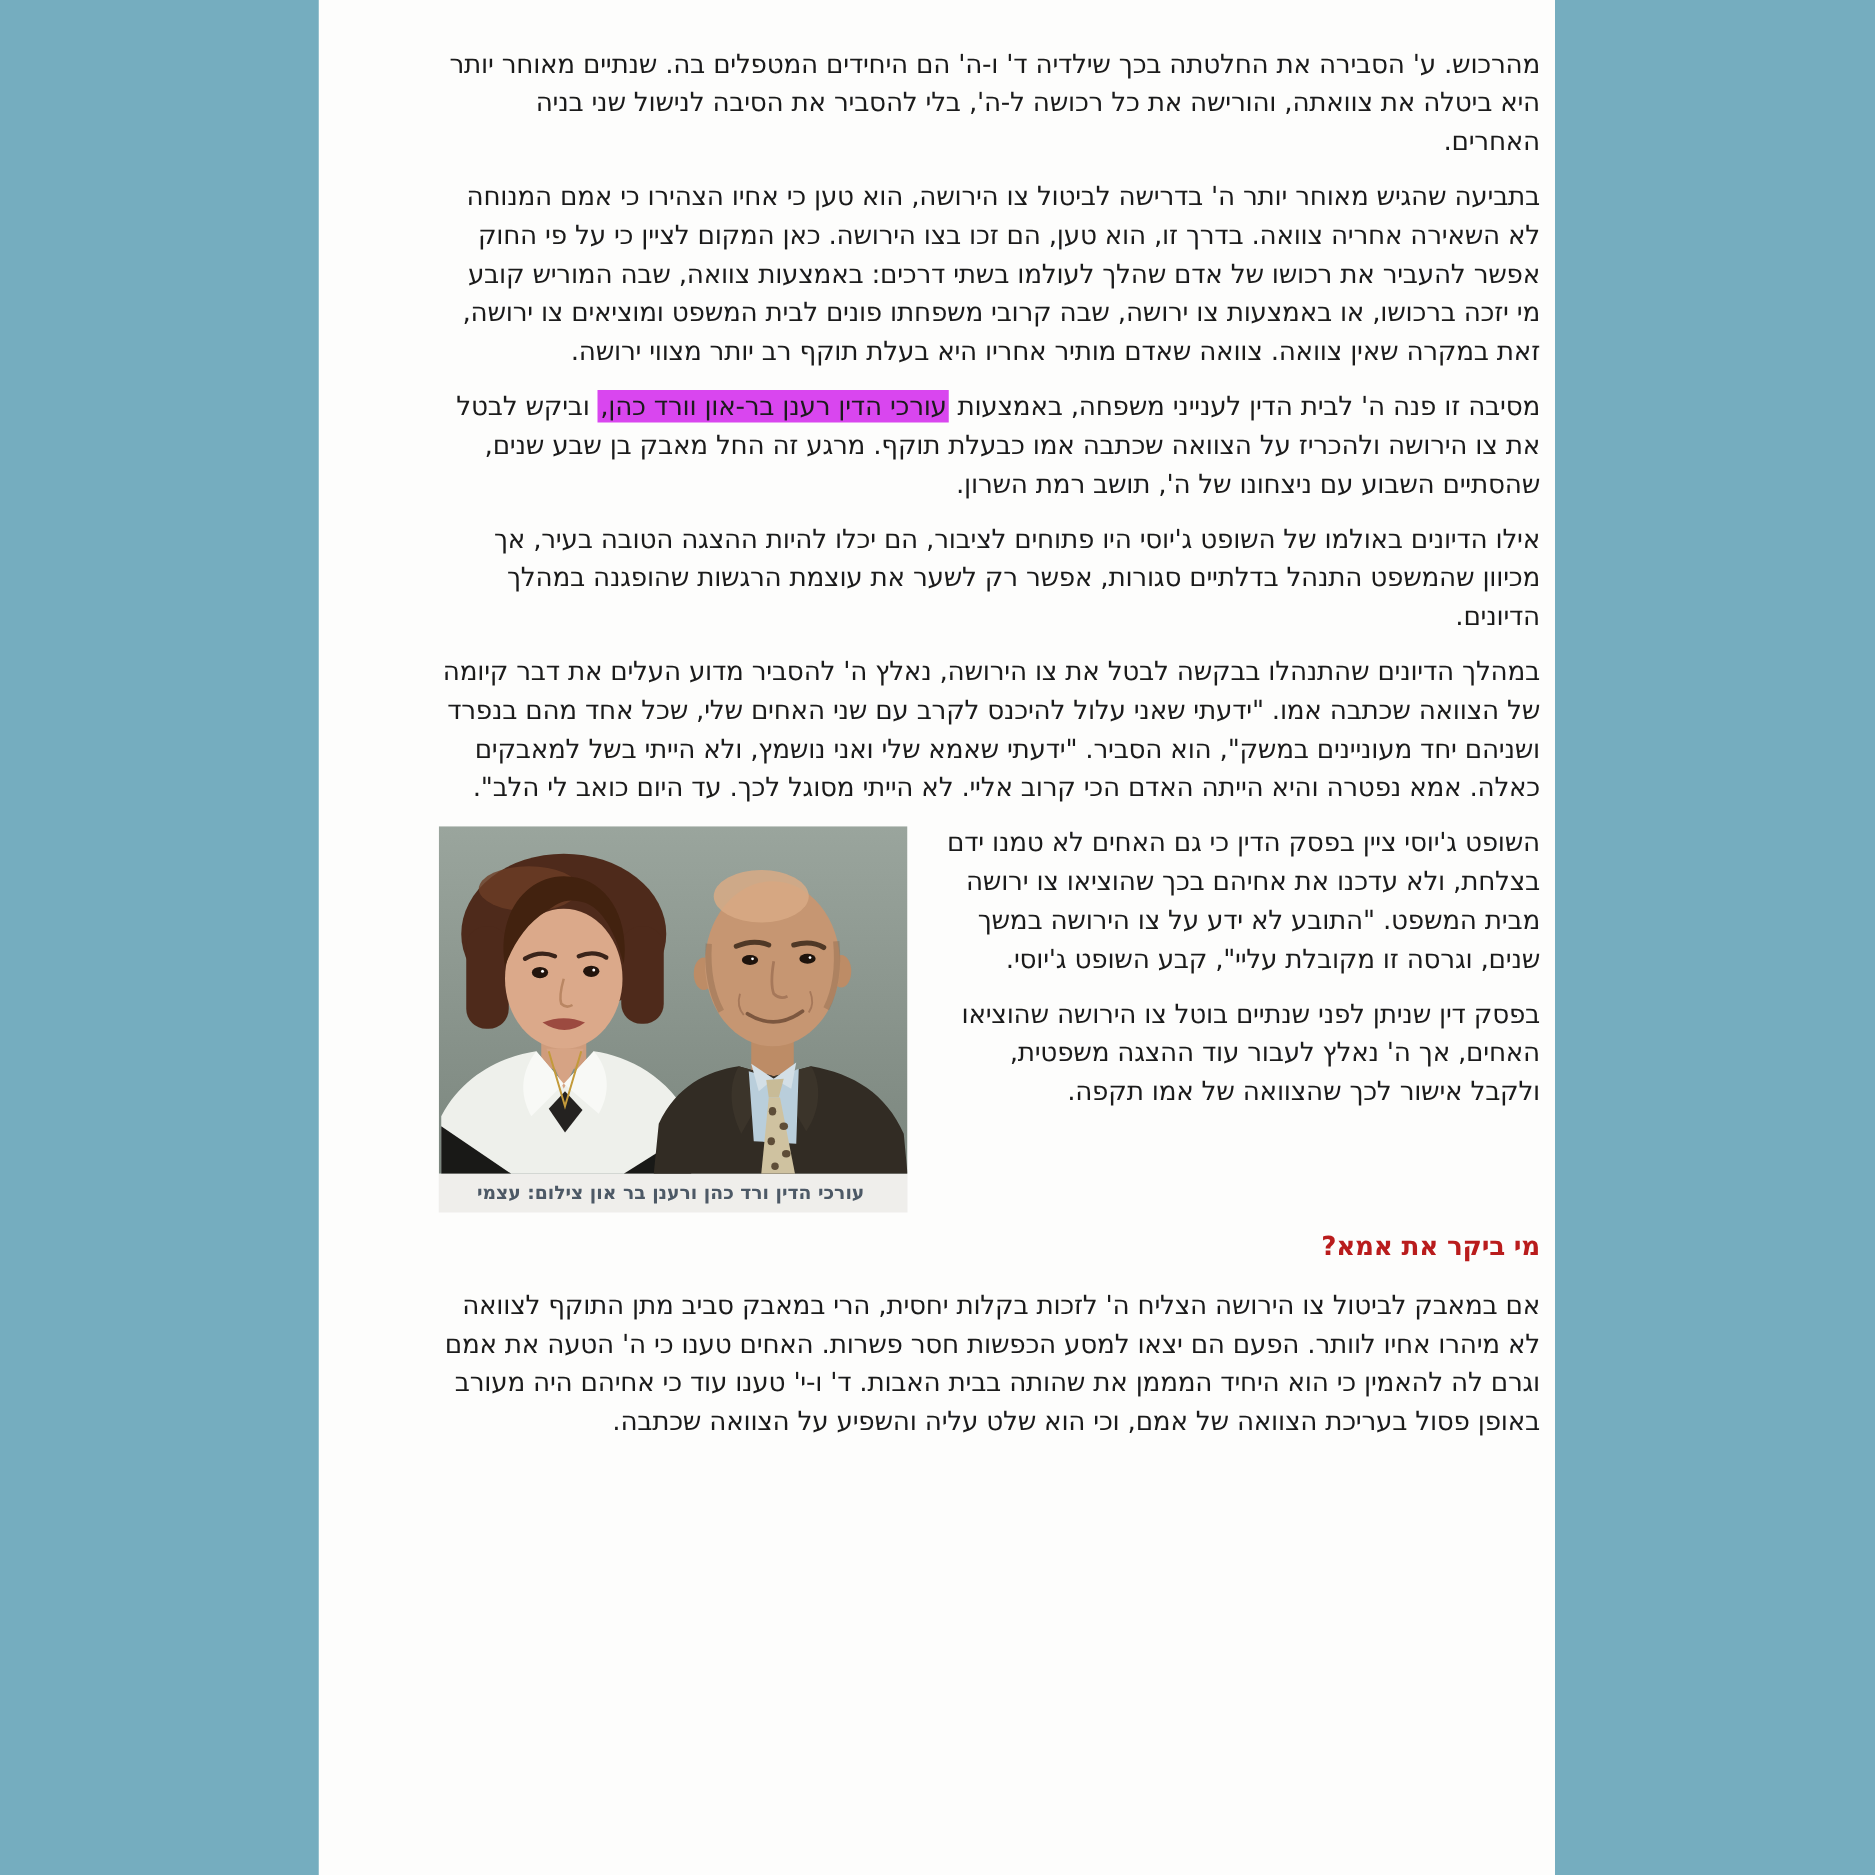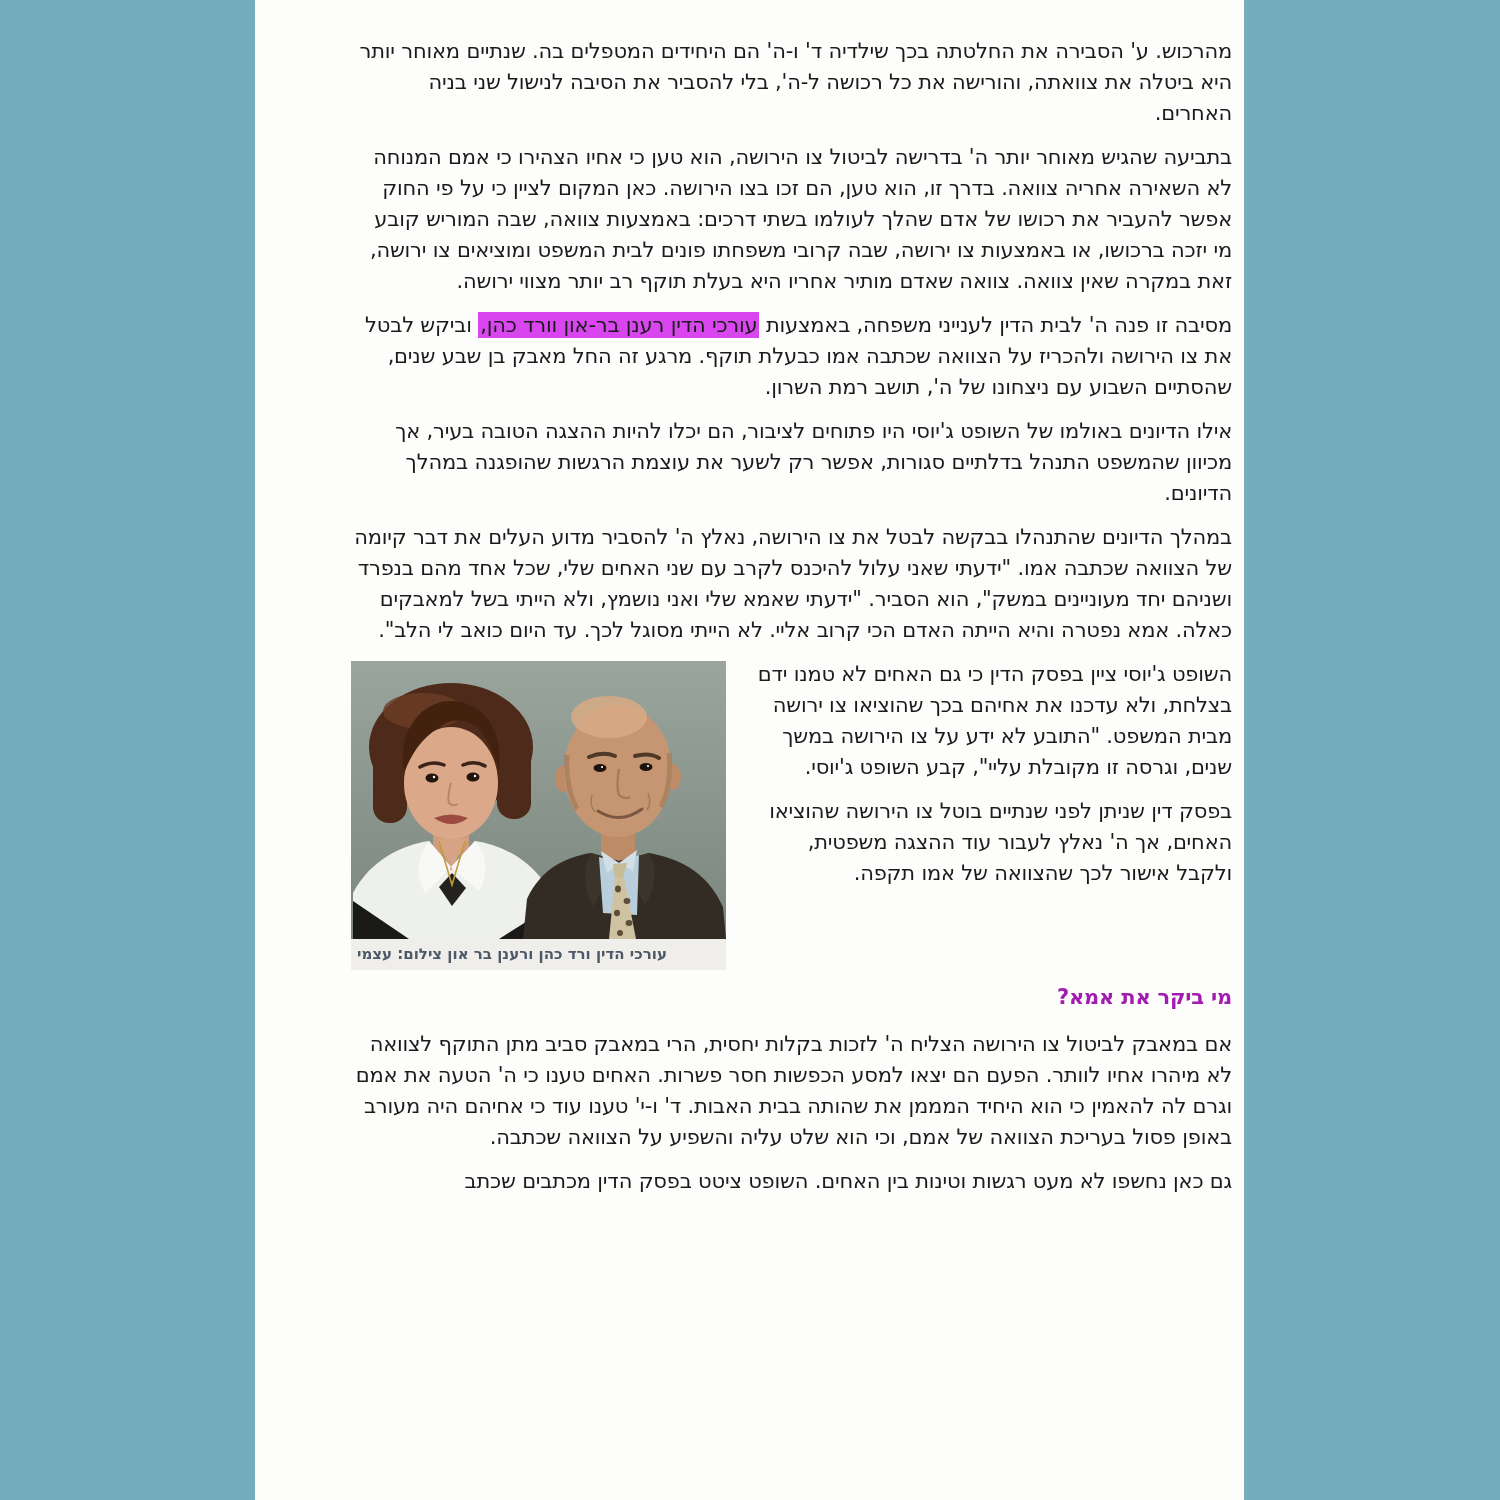--- a/index.html
+++ b/index.html
@@ -30,39 +30,39 @@
   mark.hl{
     background:#d946ef;
     color:inherit;
     padding:1px 2px;
   }
   h2.sec{
     clear:both;
     font-size:21px;
     font-weight:bold;
     margin:6px 0 16px 0;
-    color:#a21caf;
+    color:#b91c1c;
   }
   figure.photo-figure{
     float:left;               
     width:375px;
     margin:2px 22px 12px 0;   
     padding:0;
   }
   figure.photo-figure svg{display:block;}
   figure.photo-figure figcaption{
     display:block;
     background:#efeeeb;
     color:#4d5966;
     font-weight:bold;
     font-size:15px;
     line-height:18px;
     letter-spacing:0;
     padding:6px 10px 7px 6px;
-    text-align:left;
+    text-align:center;
   }
 </style>
 </head>
 <body>
 
 <div class="page">
   <div class="content">
 
     <p>מהרכוש. ע' הסבירה את החלטתה בכך שילדיה ד' ו-ה' הם היחידים המטפלים בה. שנתיים מאוחר יותר היא ביטלה את צוואתה, והורישה את כל רכושה ל-ה', בלי להסביר את הסיבה לנישול שני בניה האחרים.</p>
     <p>בתביעה שהגיש מאוחר יותר ה' בדרישה לביטול צו הירושה, הוא טען כי אחיו הצהירו כי אמם המנוחה לא השאירה אחריה צוואה. בדרך זו, הוא טען, הם זכו בצו הירושה. כאן המקום לציין כי על פי החוק אפשר להעביר את רכושו של אדם שהלך לעולמו בשתי דרכים: באמצעות צוואה, שבה המוריש קובע מי יזכה ברכושו, או באמצעות צו ירושה, שבה קרובי משפחתו פונים לבית המשפט ומוציאים צו ירושה, זאת במקרה שאין צוואה. צוואה שאדם מותיר אחריו היא בעלת תוקף רב יותר מצווי ירושה.</p>
@@ -145,16 +145,15 @@
       </svg>
       <figcaption>עורכי הדין ורד כהן ורענן בר און צילום: עצמי</figcaption>
     </figure>
 
     <p>השופט ג'יוסי ציין בפסק הדין כי גם האחים לא טמנו ידם בצלחת, ולא עדכנו את אחיהם בכך שהוציאו צו ירושה מבית המשפט. "התובע לא ידע על צו הירושה במשך שנים, וגרסה זו מקובלת עליי", קבע השופט ג'יוסי.</p>
     <p>בפסק דין שניתן לפני שנתיים בוטל צו הירושה שהוציאו האחים, אך ה' נאלץ לעבור עוד ההצגה משפטית, ולקבל אישור לכך שהצוואה של אמו תקפה.</p>
 
     <h2 class="sec">מי ביקר את אמא?</h2>
 
     <p>אם במאבק לביטול צו הירושה הצליח ה' לזכות בקלות יחסית, הרי במאבק סביב מתן התוקף לצוואה לא מיהרו אחיו לוותר. הפעם הם יצאו למסע הכפשות חסר פשרות. האחים טענו כי ה' הטעה את אמם וגרם לה להאמין כי הוא היחיד המממן את שהותה בבית האבות. ד' ו-י' טענו עוד כי אחיהם היה מעורב באופן פסול בעריכת הצוואה של אמם, וכי הוא שלט עליה והשפיע על הצוואה שכתבה.</p>
-    <p>גם כאן נחשפו לא מעט רגשות וטינות בין האחים. השופט ציטט בפסק הדין מכתבים שכתב</p>
 
   </div>
 </div>
 
 </body></html>

